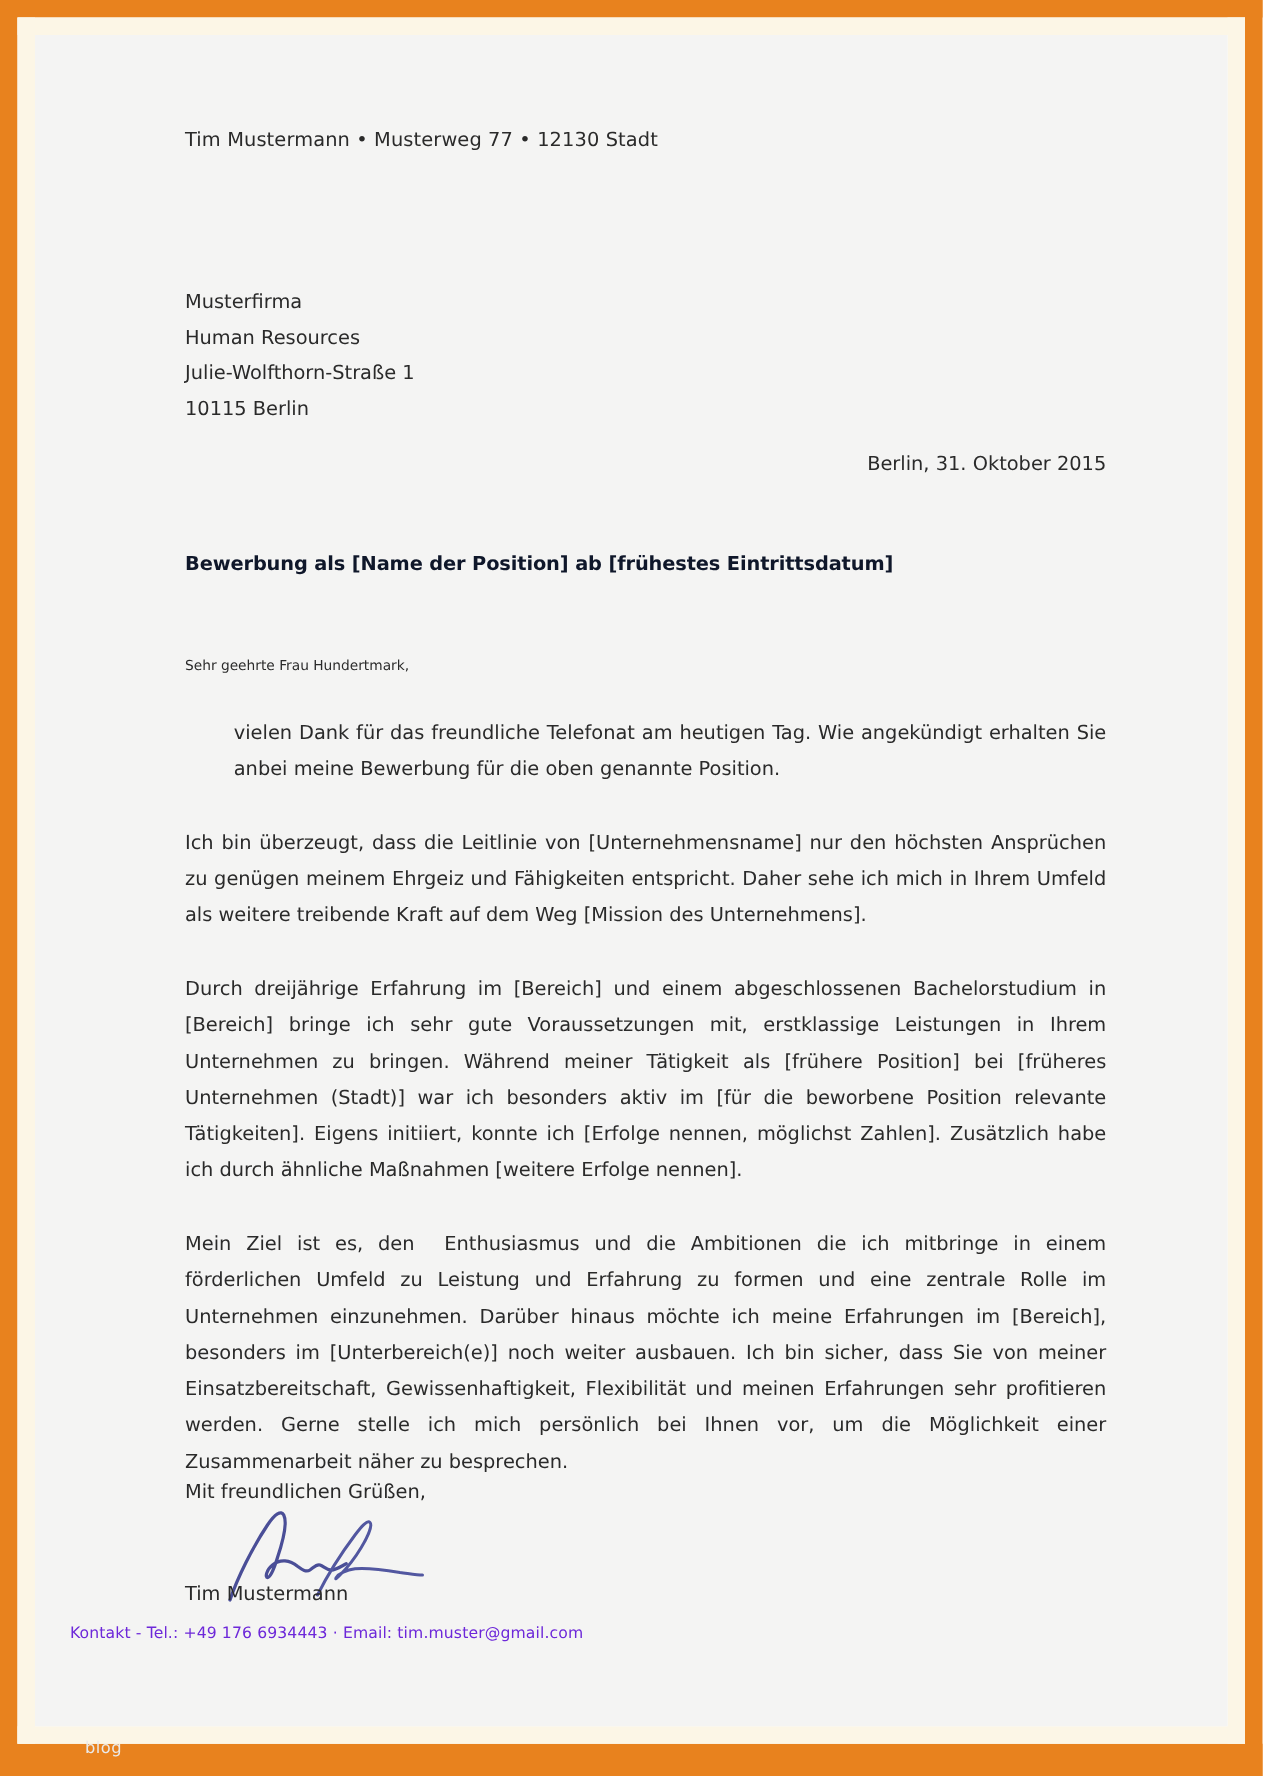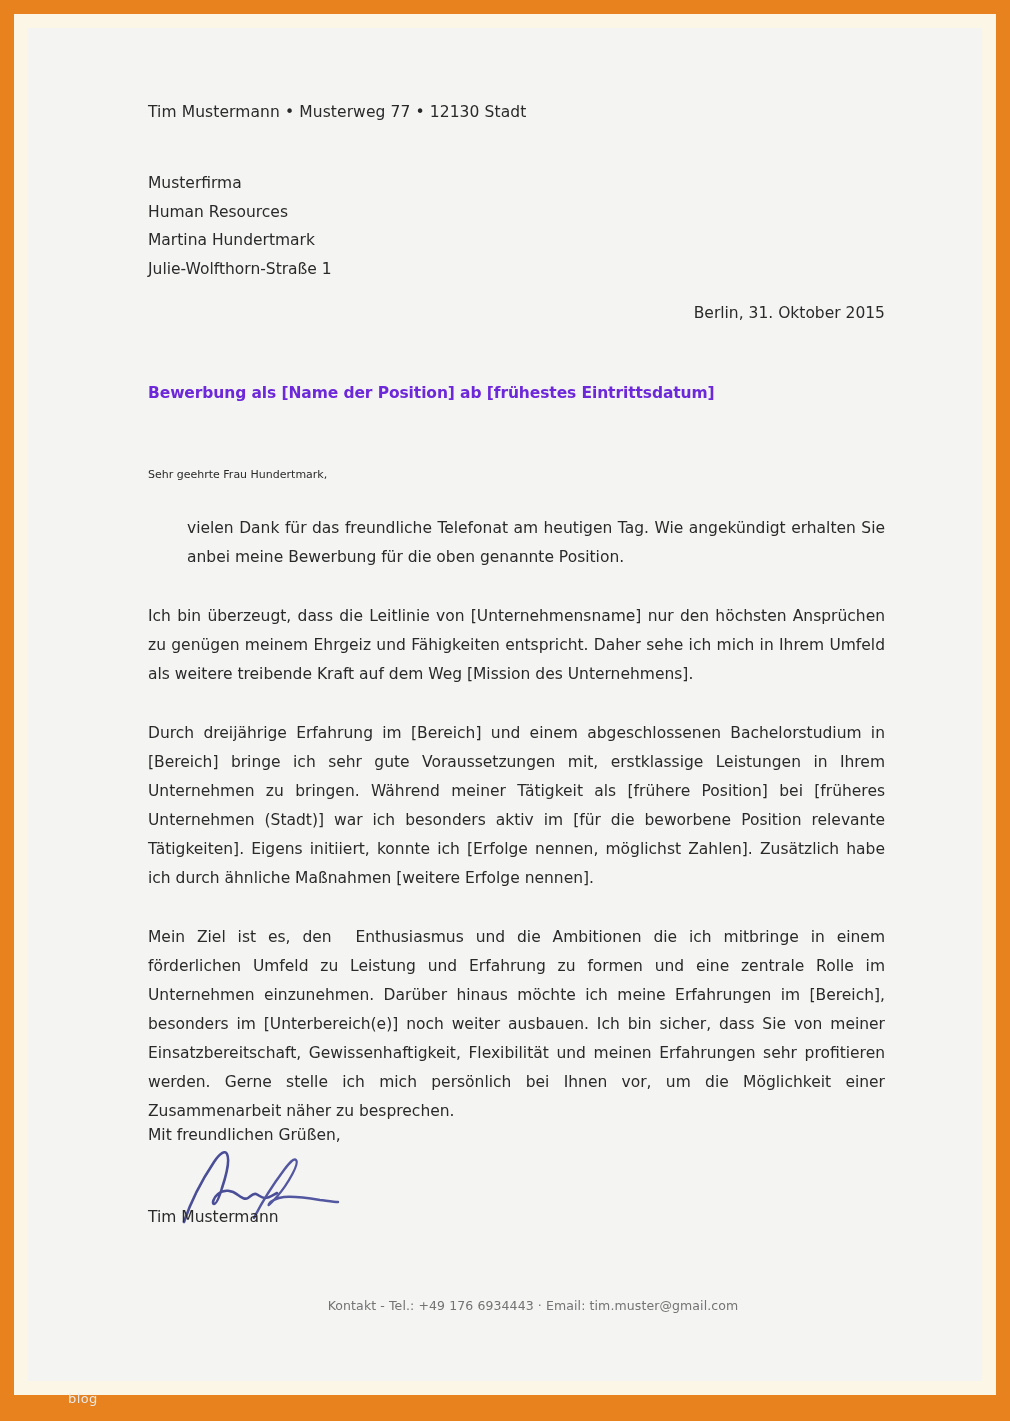--- a/index.html
+++ b/index.html
@@ -90,39 +90,39 @@
   }
 
   .sender-line {
     font-size: 15.5px;
     color: #2a2a2a;
     letter-spacing: 0.1px;
     margin-bottom: 0;
   }
 
   .recipient-block {
-    margin-top: 48px;
+    margin-top: 106px;
     font-size: 15.5px;
     color: #2a2a2a;
     line-height: 28.5px;
   }
   .recipient-line { white-space: pre; }
 
   .date-line {
     margin-top: 21px;
     text-align: right;
     font-size: 15.5px;
     color: #2a2a2a;
   }
 
   .subject-line {
     margin-top: 62px;
     font-size: 15.5px;
     font-weight: bold;
-    color: #6d28d9;
+    color: #0f172a;
     letter-spacing: -0.1px;
   }
 
   .salutation {
     margin-top: 66px;
     font-size: 11px;
     color: #2a2a2a;
   }
 
   .body-para {
@@ -158,23 +158,23 @@
     margin-top: -16px;
     position: relative;
     z-index: 1;
   }
 
   .footer {
     position: absolute;
     left: 28px;
     top: 1270px;
     width: 954px;
-    text-align: center;
+    text-align: left;
     font-size: 12.5px;
-    color: #737373;
+    color: #6d28d9;
     letter-spacing: 0.1px;
   }
 
   .watermark {
     position: absolute;
     left: 40px;
     top: 1363px;
     font-size: 13px;
     color: #EAEAEA;
     letter-spacing: 0.4px;
@@ -196,22 +196,22 @@
 
   <div class="sheet">
 
     <div class="letter">
 
       <div class="sender-line">Tim Mustermann • Musterweg 77 • 12130 Stadt</div>
 
       <div class="recipient-block">
         <div class="recipient-line">Musterfirma</div>
         <div class="recipient-line">Human Resources</div>
-        <div class="recipient-line">Martina Hundertmark</div>
         <div class="recipient-line">Julie-Wolfthorn-Straße 1</div>
+        <div class="recipient-line">10115 Berlin</div>
       </div>
 
       <div class="date-line">Berlin, 31. Oktober 2015</div>
 
       <div class="subject-line">Bewerbung als [Name der Position] ab [frühestes Eintrittsdatum]</div>
 
       <div class="salutation">Sehr geehrte Frau Hundertmark,</div>
 
       <div class="body-para first">vielen Dank für das freundliche Telefonat am heutigen Tag. Wie angekündigt erhalten Sie anbei meine Bewerbung für die oben genannte Position.</div>
 

